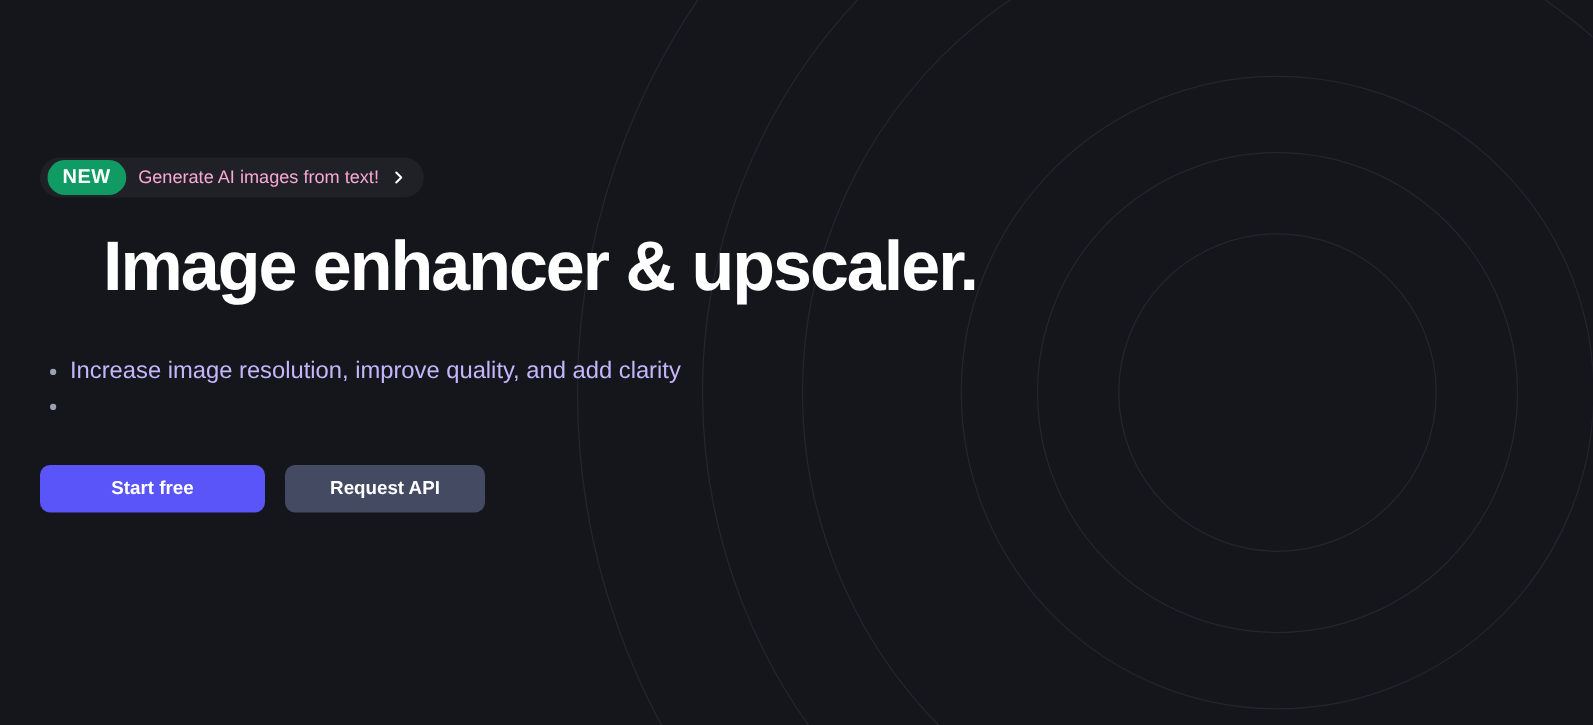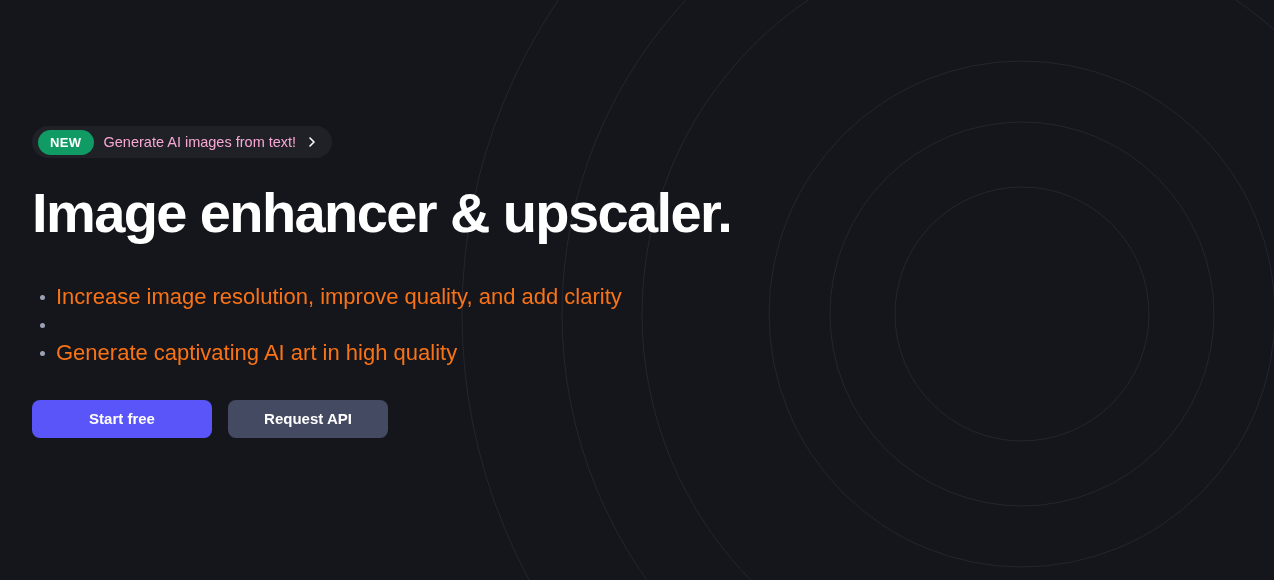--- a/index.html
+++ b/index.html
@@ -49,21 +49,21 @@
     padding: 6px 14px 6px 6px;
     height: 20px;
     text-decoration: none;
   }
   .badge-new {
     display: inline-flex;
     align-items: center;
     justify-content: center;
     background: #109b64;
     color: #ffffff;
-    font-size: 13px;
+    font-size: 16px;
     font-weight: bold;
     letter-spacing: 0.4px;
     border-radius: 999px;
     padding: 6px 12px;
     line-height: 1;
   }
   .badge-text {
     color: #f9a8d4;
     font-size: 14.5px;
     line-height: 1;
@@ -79,31 +79,32 @@
   .badge-chev svg { display: block; }
 
   .headline {
     margin: 26px 0 0 0;
     color: #ffffff;
     font-size: 56px;
     line-height: 1.05;
     font-weight: bold;
     letter-spacing: -1.6px;
     white-space: nowrap;
+    text-align: center;
   }
 
   .feature-list {
     list-style: none;
     margin: 40px 0 0 0;
     padding: 0;
   }
   .feature-item {
     position: relative;
-    color: #f97316;
-    font-size: 22px;
+    color: #c4b5fd;
+    font-size: 19px;
     line-height: 28px;
     padding-left: 24px;
     margin-bottom: 0px;
     height: 28px;
   }
   .feature-item + .feature-item { margin-top: 0px; }
   .feature-bullet {
     position: absolute;
     left: 8px;
     top: 12px;
@@ -202,24 +203,20 @@
     <h1 class="headline">Image enhancer &amp; upscaler.</h1>
 
     <ul class="feature-list">
       <li class="feature-item">
         <span class="feature-bullet"></span>
         <span>Increase image resolution, improve quality, and add clarity</span>
       </li>
       <li class="feature-item">
         <span class="feature-bullet"></span>
       </li>
-      <li class="feature-item">
-        <span class="feature-bullet"></span>
-        <span>Generate captivating AI art in high quality</span>
-      </li>
     </ul>
 
     <div class="cta-row">
       <button class="btn btn-primary">Start free</button>
       <button class="btn btn-secondary">Request API</button>
     </div>
   </div>
 
 
 </div>

